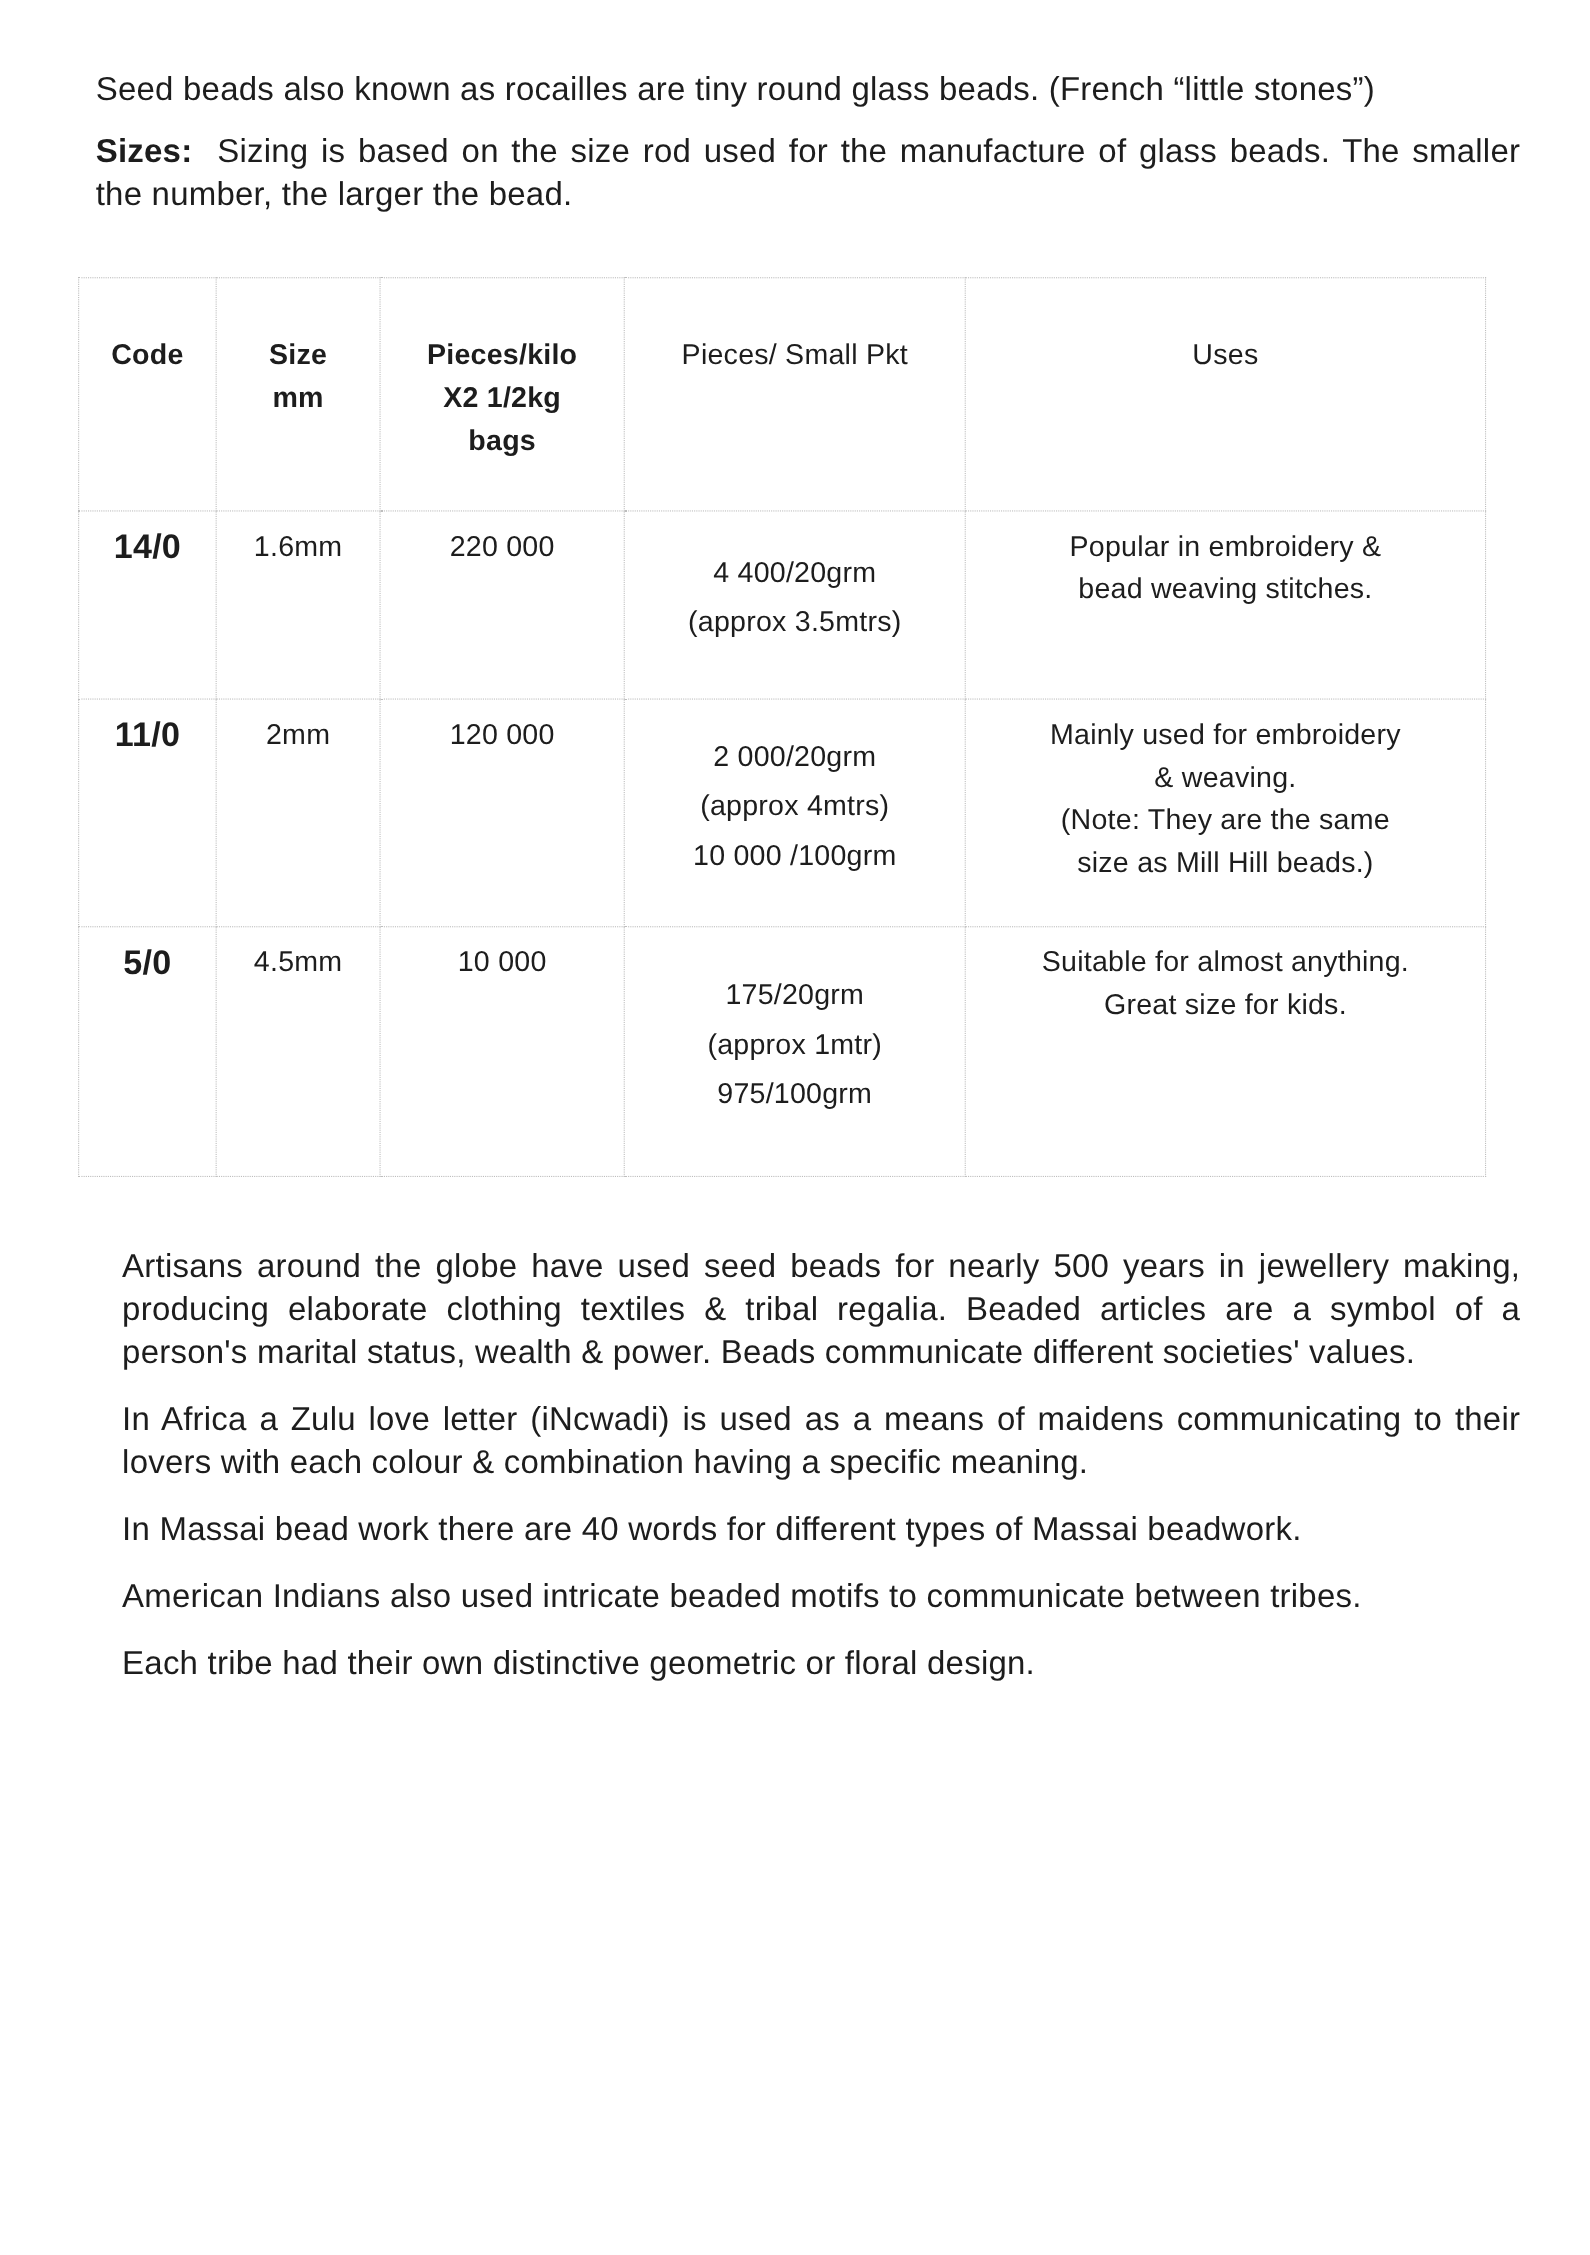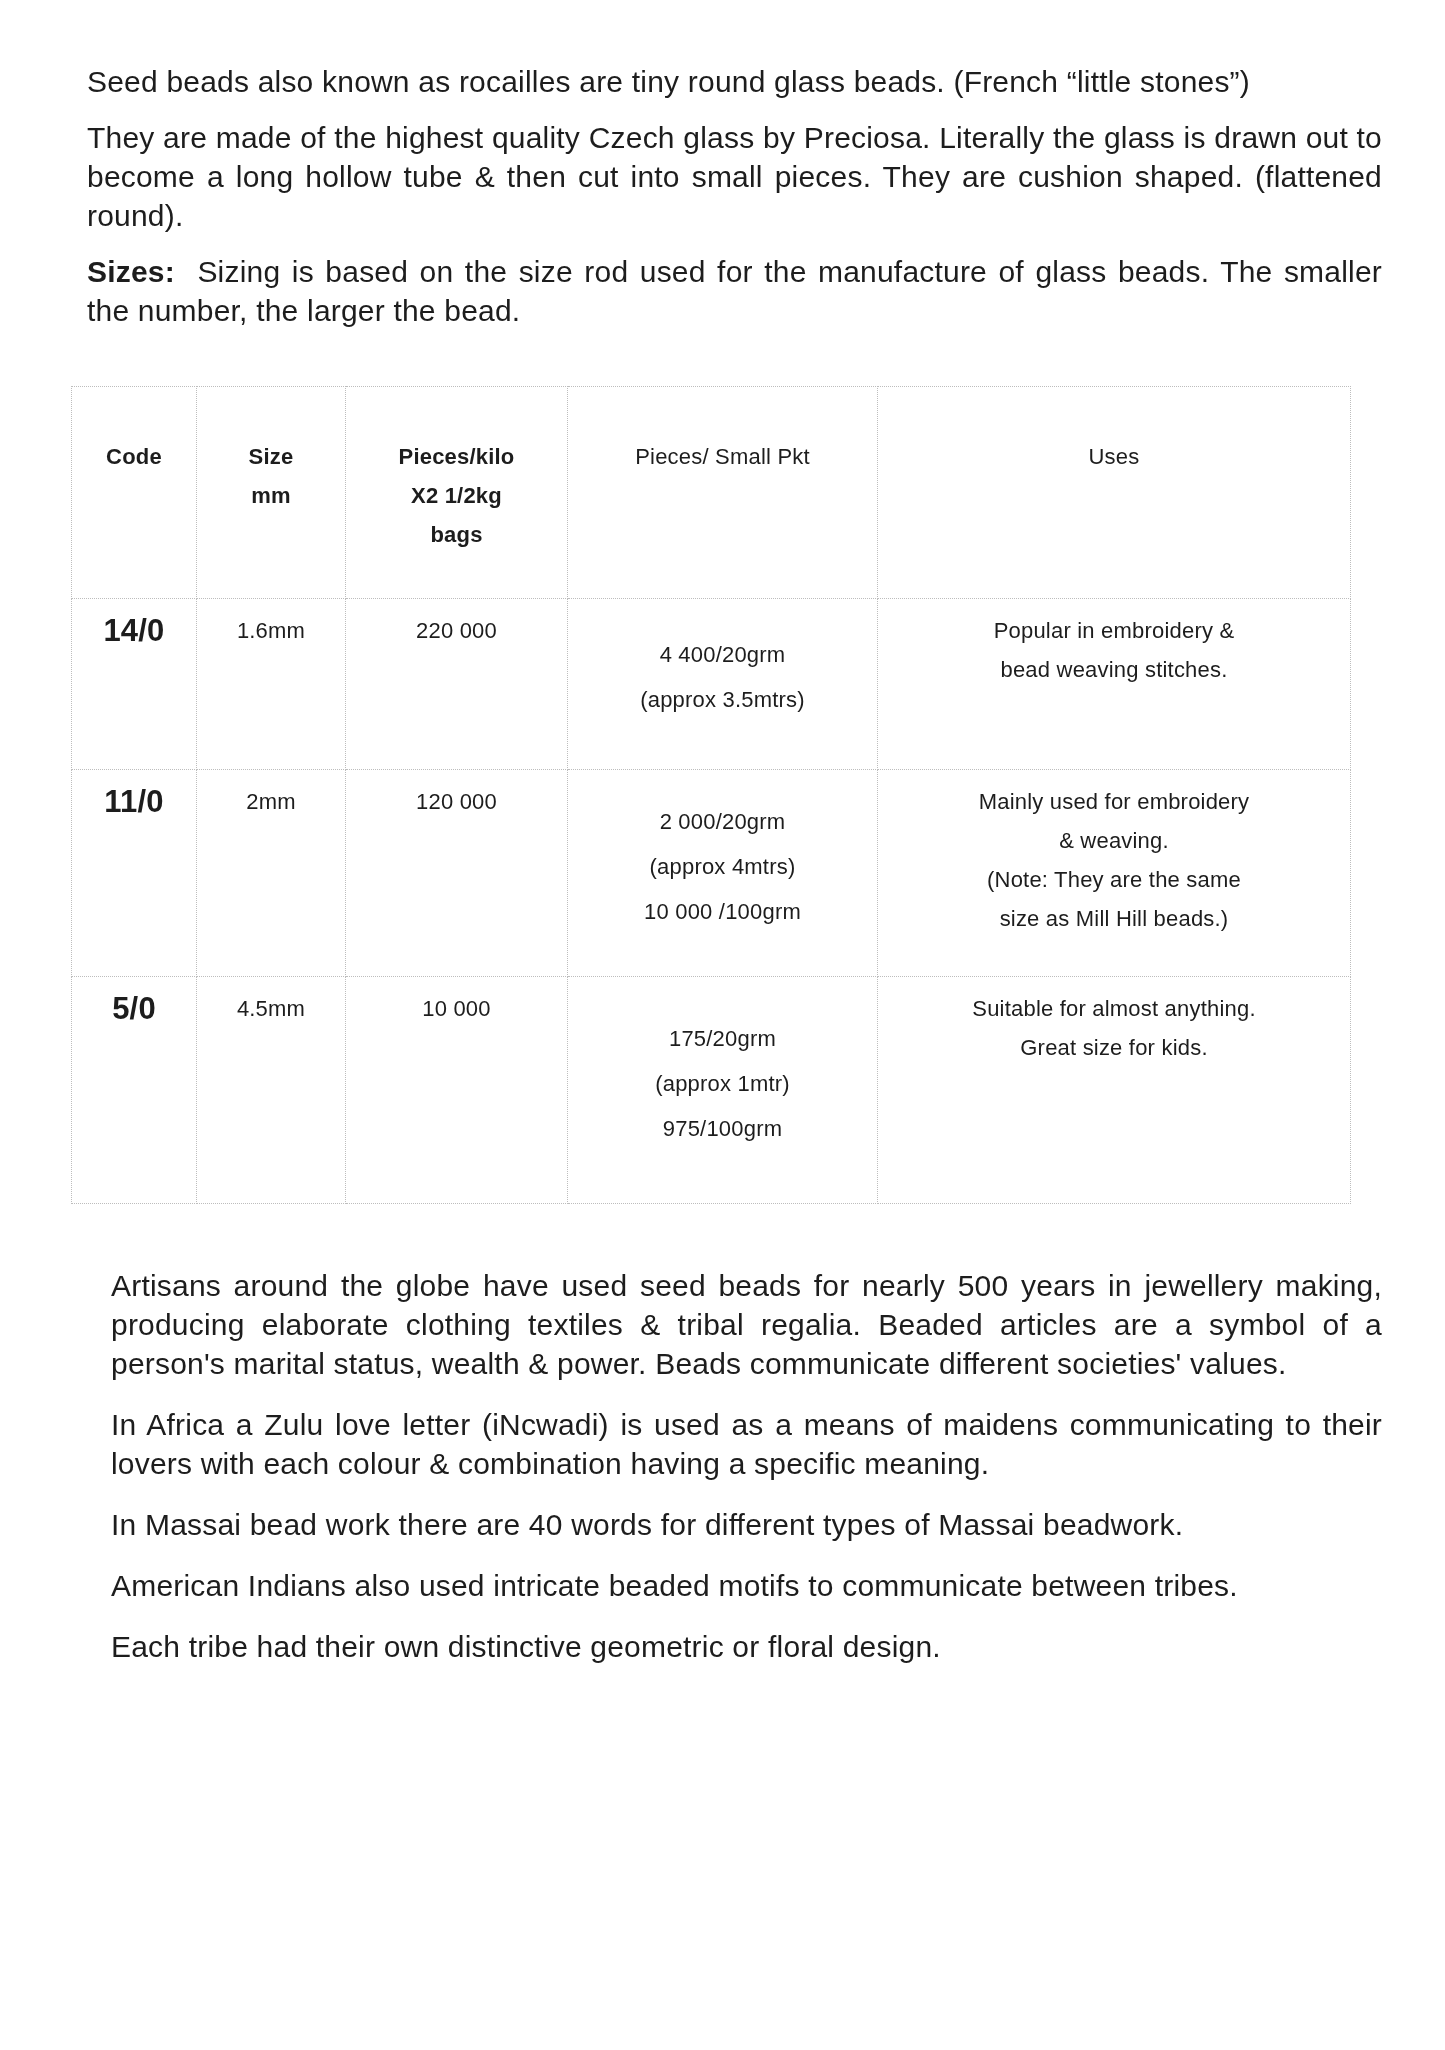--- a/index.html
+++ b/index.html
@@ -36,21 +36,21 @@
     table-layout: fixed;
     width: 1279px;
     margin: 56px 0 0 -16px;
   }
   .bead-table th,
   .bead-table td {
     border: 1px dotted #bdbdbd;
     white-space: pre-line;
     text-align: center;
     vertical-align: top;
-    font-size: 22px;
+    font-size: 26px;
     line-height: 39px;
     padding: 12px 10px 8px 10px;
     letter-spacing: 0.2px;
   }
   .bead-table thead th {
     font-weight: normal;
     padding-top: 50px;
     height: 212px;
     box-sizing: border-box;
     vertical-align: top;
@@ -87,23 +87,20 @@
 </style>
 </head>
 <body>
 
 <main class="page">
 
   <p class="para">
     <span>Seed beads also known as rocailles are tiny round glass beads. (French “little stones”)</span>
   </p>
 
-  <p class="para">
-    <span>They are made of the highest quality Czech glass by Preciosa. Literally the glass is drawn out to become a long hollow tube &amp; then cut into small pieces. They are cushion shaped. (flattened round).</span>
-  </p>
 
   <p class="para">
     <strong class="lead">Sizes:</strong><span>Sizing is based on the size rod used for the manufacture of glass beads. The smaller the number, the larger the bead.</span>
   </p>
 
   <table class="bead-table">
     <colgroup>
       <col class="col-code">
         <col class="col-size">
         <col class="col-kilo">

